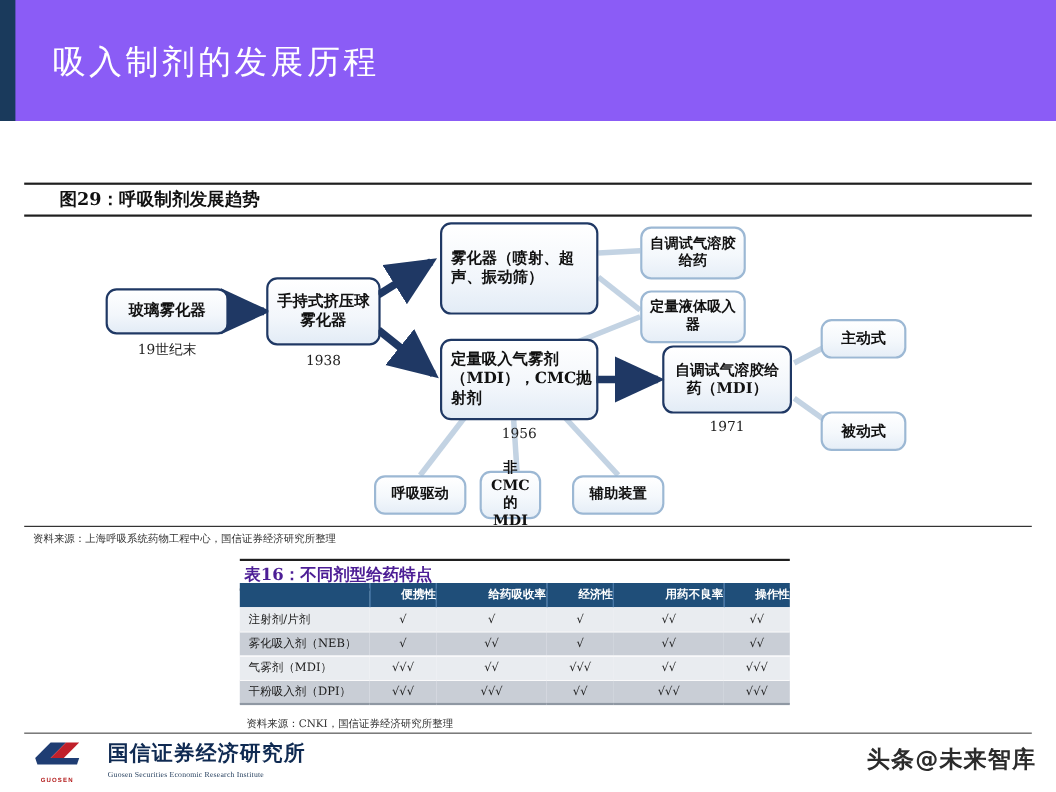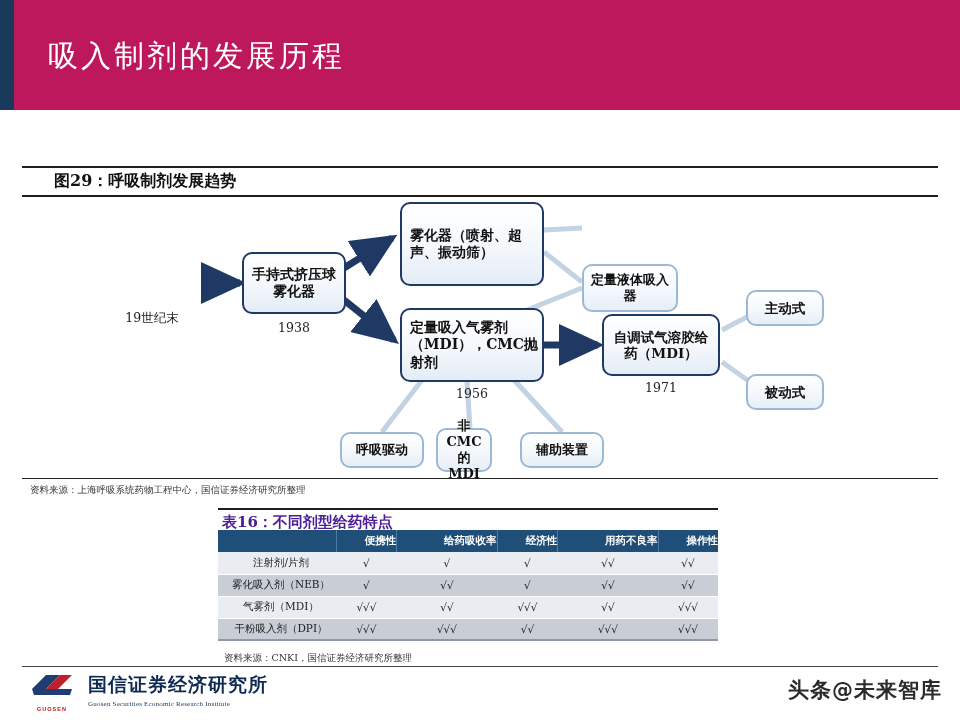--- a/index.html
+++ b/index.html
@@ -7,21 +7,21 @@
     width: 960px; height: 720px;
     background: #ffffff;
     font-family: "Liberation Sans", "DejaVu Sans", sans-serif;
     overflow: hidden;
   }
   .slide { position: relative; width: 960px; height: 720px; background: #fff; }
 
   
   .header-bar {
     position: absolute; left: 0; top: 0; width: 960px; height: 110px;
-    background: #be185d;
+    background: #8b5cf6;
   }
   .header-accent {
     position: absolute; left: 0; top: 0; width: 14px; height: 110px;
     background: #1a3a5c;
   }
   .header-title {
     position: absolute; left: 48px; top: 36px;
     font-size: 30px; color: #ffffff; letter-spacing: 3px;
     font-family: "DejaVu Serif", "Liberation Serif", serif;
     font-weight: 500;
@@ -108,33 +108,33 @@
     height: 22px;
     border-right: 1px solid #4a7bab;
     text-align: right;
   }
   table.spec th:last-child { border-right: none; }
   table.spec th.blank { background: #1f4e79; }
   table.spec td {
     font-size: 10.5px; color: #1a1a1a; height: 22px;
     text-align: center; border-bottom: 1px solid #ffffff;
   }
-  table.spec td.rowlab { text-align: center; padding-left: 8px; }
+  table.spec td.rowlab { text-align: left; padding-left: 8px; }
   table.spec tr.odd td { background: #e9ecf0; }
   table.spec tr.even td { background: #c9ced6; }
   table.spec tr:last-child td { border-bottom: 2px solid #8f98a3; }
 
   
   .footer-line {
     position: absolute; left: 22px; top: 666px; width: 916px; height: 1px;
     background: #444;
   }
   .logo-wrap {
     position: absolute; left: 30px; top: 672px;
-    display: flex; align-items: center; gap: 14px;
+    display: flex; align-items: center; gap: 24px;
   }
   .logo-mark { position: relative; width: 44px; height: 34px; }
   .logo-cn {
     font-size: 19px; font-weight: bold; color: #0f2a52; letter-spacing: 1px;
     font-family: "DejaVu Serif", "Liberation Serif", serif;
   }
   .logo-en {
     font-size: 7px; color: #27405f; letter-spacing: .2px; margin-top: 2px;
     font-family: "Liberation Serif", serif;
   }
@@ -185,36 +185,42 @@
       <line x1="500" y1="122" x2="560" y2="98" stroke="#c3d3e3" stroke-width="5"></line>
 
       <line x1="400" y1="190" x2="360" y2="242" stroke="#c3d3e3" stroke-width="5"></line>
       <line x1="445" y1="192" x2="448" y2="238" stroke="#c3d3e3" stroke-width="5"></line>
       <line x1="492" y1="190" x2="540" y2="242" stroke="#c3d3e3" stroke-width="5"></line>
 
       <line x1="700" y1="140" x2="742" y2="118" stroke="#c3d3e3" stroke-width="5"></line>
       <line x1="700" y1="172" x2="742" y2="202" stroke="#c3d3e3" stroke-width="5"></line>
     </svg>
 
+    <div class="node" style="left:74px; top:72px; width:112px; height:42px; font-size:14px;">
+      <span>玻璃雾化器</span>
+    </div>
     <div class="year" style="left:74px; top:120px; width:112px;">19世纪末</div>
 
     <div class="node" style="left:220px; top:62px; width:104px; height:62px; font-size:14px;">
       <span>手持式挤压球雾化器</span>
     </div>
     <div class="year" style="left:220px; top:130px; width:104px;">1938</div>
 
     <div class="node left-align" style="left:378px; top:12px; width:144px; height:84px; font-size:14px;">
       <span>雾化器（喷射、超声、振动筛）</span>
     </div>
 
     <div class="node left-align" style="left:378px; top:118px; width:144px; height:74px; font-size:14px;">
       <span>定量吸入气雾剂（MDI），CMC抛射剂</span>
     </div>
     <div class="year" style="left:378px; top:196px; width:144px;">1956</div>
 
+    <div class="node soft" style="left:560px; top:16px; width:96px; height:48px; font-size:13px;">
+      <span>自调试气溶胶给药</span>
+    </div>
 
     <div class="node soft" style="left:560px; top:74px; width:96px; height:48px; font-size:13px;">
       <span>定量液体吸入器</span>
     </div>
 
     <div class="node" style="left:580px; top:124px; width:118px; height:62px; font-size:13.5px;">
       <span>自调试气溶胶给药（MDI）</span>
     </div>
     <div class="year" style="left:580px; top:190px; width:118px;">1971</div>
 

